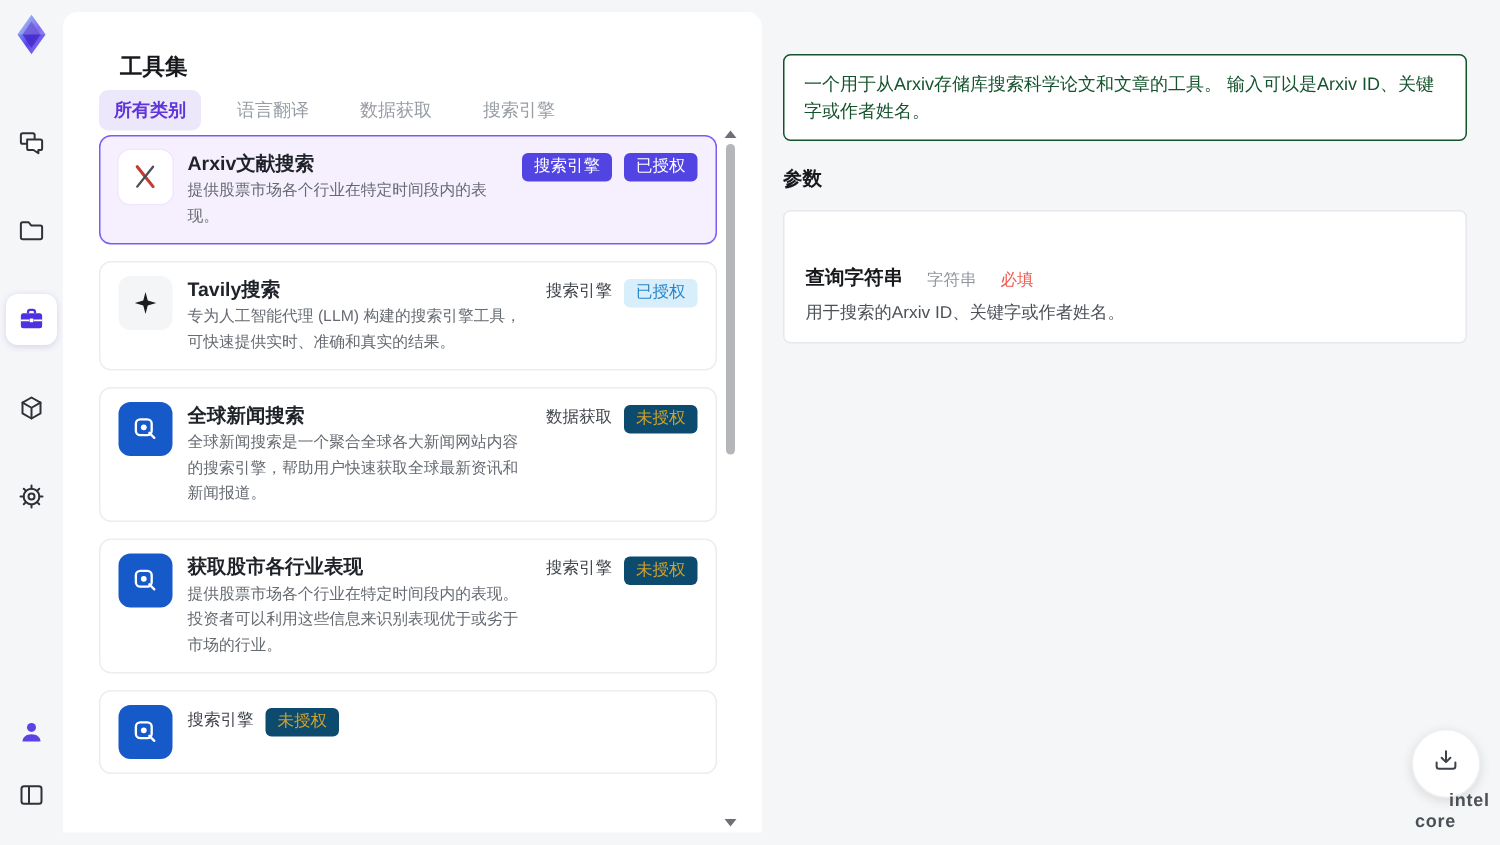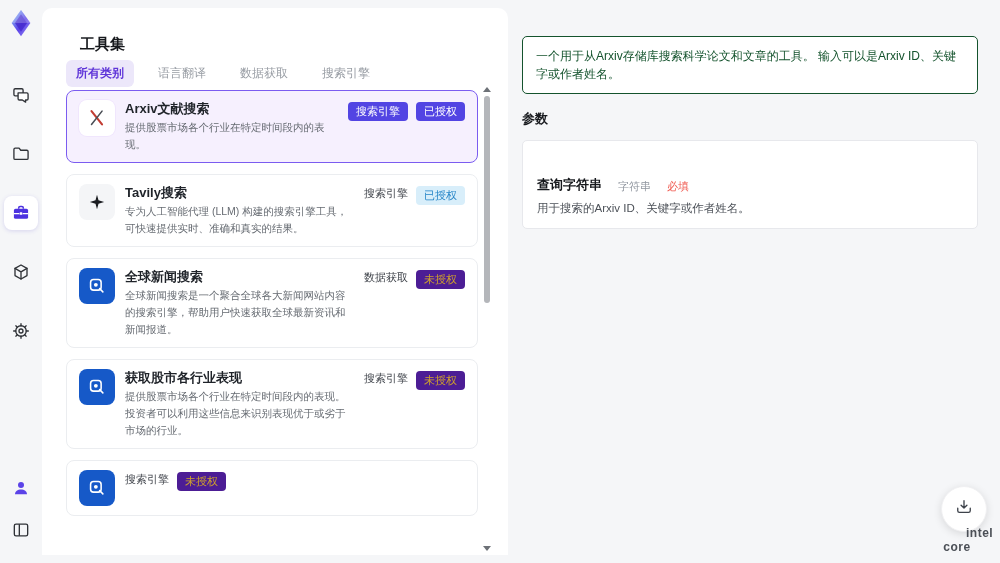--- a/index.html
+++ b/index.html
@@ -31,21 +31,21 @@
   .ic-blue-app-icon{background:#1659c8;}
   .card.selected .ic-arxiv-icon{box-shadow:0 0 0 1px #f0e6fd;}
   .card-body{flex:1;min-width:0;}
   .card-title{font-size:13px;font-weight:bold;color:#1f2329;line-height:18px;}
   .card-desc{font-size:10.5px;color:#666b72;line-height:17px;margin-top:1px;max-width:242px;}
   .card-tags{flex:0 0 auto;display:flex;align-items:flex-start;gap:8px;padding-top:2px;}
   .cat-text{font-size:11px;color:#41454c;white-space:nowrap;}
   .badge{font-size:11px;padding:3px 8px;border-radius:4px;white-space:nowrap;line-height:1.2;}
   .badge.purple{background:#5244e3;color:#ffffff;}
   .badge.blue{background:#d8eefa;color:#2786c8;}
-  .badge.yellow{background:#4c1d95;color:#cfa12c;}
+  .badge.yellow{background:#0c4a6e;color:#cfa12c;}
 
   .vscroll-thumb{position:absolute;left:484px;top:96px;width:6px;height:207px;background:#b4b6ba;border-radius:3px;}
   .vscroll-up{position:absolute;left:483px;top:87px;width:0;height:0;
       border-left:4px solid transparent;border-right:4px solid transparent;border-bottom:5px solid #6d7177;}
   .vscroll-down{position:absolute;left:483px;top:546px;width:0;height:0;
       border-left:4px solid transparent;border-right:4px solid transparent;border-top:5px solid #6d7177;}
 
   .detail-panel{position:absolute;left:508px;top:8px;width:492px;height:547px;box-sizing:border-box;
                 padding:14px 22px 0 14px;}
   .detail-title{font-size:14px;font-weight:bold;color:#17191d;margin:0;}

